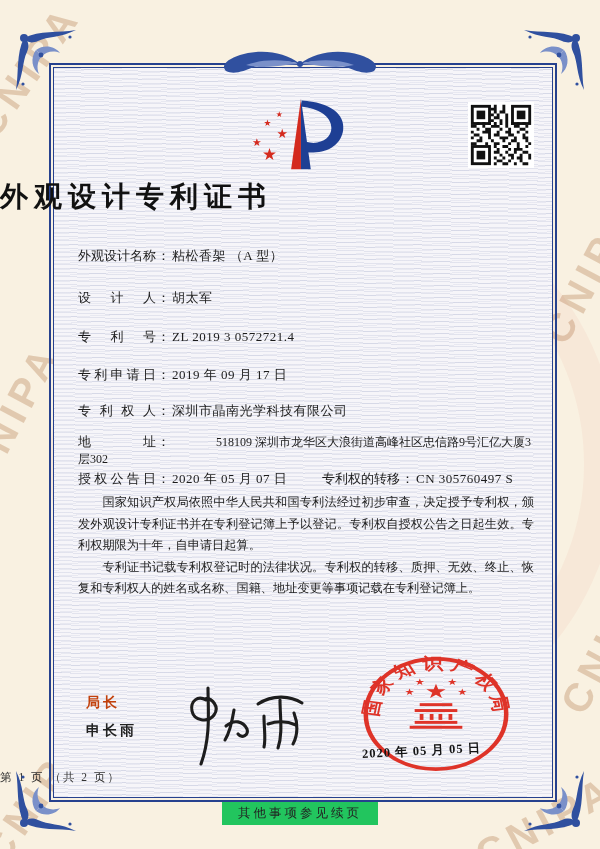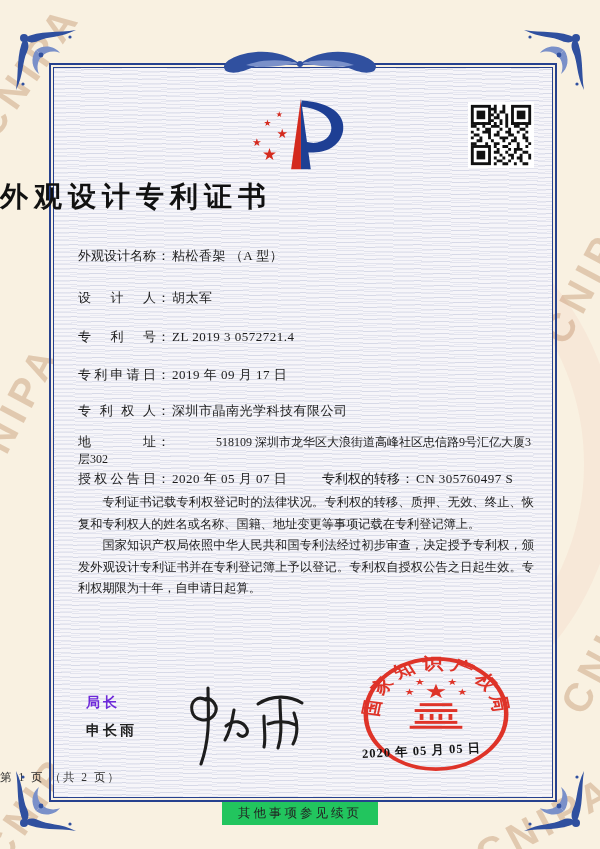--- a/index.html
+++ b/index.html
@@ -36,21 +36,21 @@
   .flabel{display:inline-block;width:78px;text-align:justify;text-align-last:justify;
           vertical-align:bottom;}
   .fcolon{display:inline-block;margin:0 2px 0 1px;}
   .fval{letter-spacing:.5px;font-family:Liberation Serif, serif;}
   .fval-small{font-size:12px;letter-spacing:0;margin-left:44px;}
   .col2{position:absolute;left:244px;top:0;white-space:nowrap;}
   .bodytext{position:absolute;left:78px;top:492px;width:456px;font-size:12.2px;
             line-height:21.6px;text-align:justify;color:#1c1c1c;}
   .bodytext p{margin:0;text-indent:2em;}
   .sig-title{position:absolute;left:86px;top:694px;font-size:14px;font-weight:600;
-     letter-spacing:3px;font-family:"Liberation Sans","DejaVu Sans",sans-serif;color:#6d28d9;}
+     letter-spacing:3px;font-family:"Liberation Sans","DejaVu Sans",sans-serif;color:#c2410c;}
   .sig-name{position:absolute;left:86px;top:722px;font-size:14px;font-weight:700;
      letter-spacing:3px;font-family:"Liberation Sans","DejaVu Sans",sans-serif;color:#222;}
   .sig-hand{position:absolute;left:168px;top:680px;}
   .seal{position:absolute;left:357px;top:652px;mix-blend-mode:multiply;opacity:.93;}
   .seal-date{position:absolute;left:362px;top:742px;width:150px;font-size:12.5px;
      font-weight:bold;letter-spacing:1px;color:#151515;transform:rotate(-3deg);z-index:6;}
   .pageinfo{position:absolute;left:0;right:0;top:770px;text-align:left;font-size:11.5px;
      letter-spacing:2px;color:#333;}
   .contnote{position:absolute;left:50%;top:802px;transform:translateX(-50%);
      background:#22c55e;padding:3px 16px;font-size:12.5px;letter-spacing:3px;
@@ -172,22 +172,22 @@
     <div class="frow" style="top:328px"><span class="flabel">专利号</span><span class="fcolon">：</span><span class="fval">ZL 2019 3 0572721.4</span></div>
     <div class="frow" style="top:366px"><span class="flabel">专利申请日</span><span class="fcolon">：</span><span class="fval">2019 年 09 月 17 日</span></div>
     <div class="frow" style="top:402px"><span class="flabel">专利权人</span><span class="fcolon">：</span><span class="fval">深圳市晶南光学科技有限公司</span></div>
     <div class="frow" style="top:433px"><span class="flabel">地址</span><span class="fcolon">：</span><span class="fval fval-small">518109 深圳市龙华区大浪街道高峰社区忠信路9号汇亿大厦3层302</span></div>
     <div class="frow" style="top:470px">
       <span><span class="flabel">授权公告日</span><span class="fcolon">：</span><span class="fval">2020 年 05 月 07 日</span></span>
       <span class="col2"><span class="flabel">专利权的转移</span><span class="fcolon">：</span><span class="fval">CN 305760497 S</span></span>
     </div>
 
     <div class="bodytext">
+      <p>国家知识产权局依照中华人民共和国专利法经过初步审查，决定授予专利权，颁发外观设计专利证书并在专利登记簿上予以登记。专利权自授权公告之日起生效。专利权期限为十年，自申请日起算。</p>
       <p>专利证书记载专利权登记时的法律状况。专利权的转移、质押、无效、终止、恢复和专利权人的姓名或名称、国籍、地址变更等事项记载在专利登记簿上。</p>
-      <p>国家知识产权局依照中华人民共和国专利法经过初步审查，决定授予专利权，颁发外观设计专利证书并在专利登记簿上予以登记。专利权自授权公告之日起生效。专利权期限为十年，自申请日起算。</p>
     </div>
 
     <div class="sig-title">局长</div>
     <div class="sig-name">申长雨</div>
     <svg class="sig-hand" width="150" height="88" viewBox="0 0 150 88">
       <g fill="none" stroke="#1d1d1d" stroke-width="3.1" stroke-linecap="round">
         <path d="M38 20 C30 15 22 21 24 31 C26 41 40 43 46 35 C52 27 44 17 36 19"></path>
         <path d="M40 8 C40 30 43 56 33 84"></path>
         <path d="M66 30 C64 42 62 52 57 60"></path>
         <path d="M58 46 C66 39 75 41 79 49 C81 55 74 59 70 54"></path>

